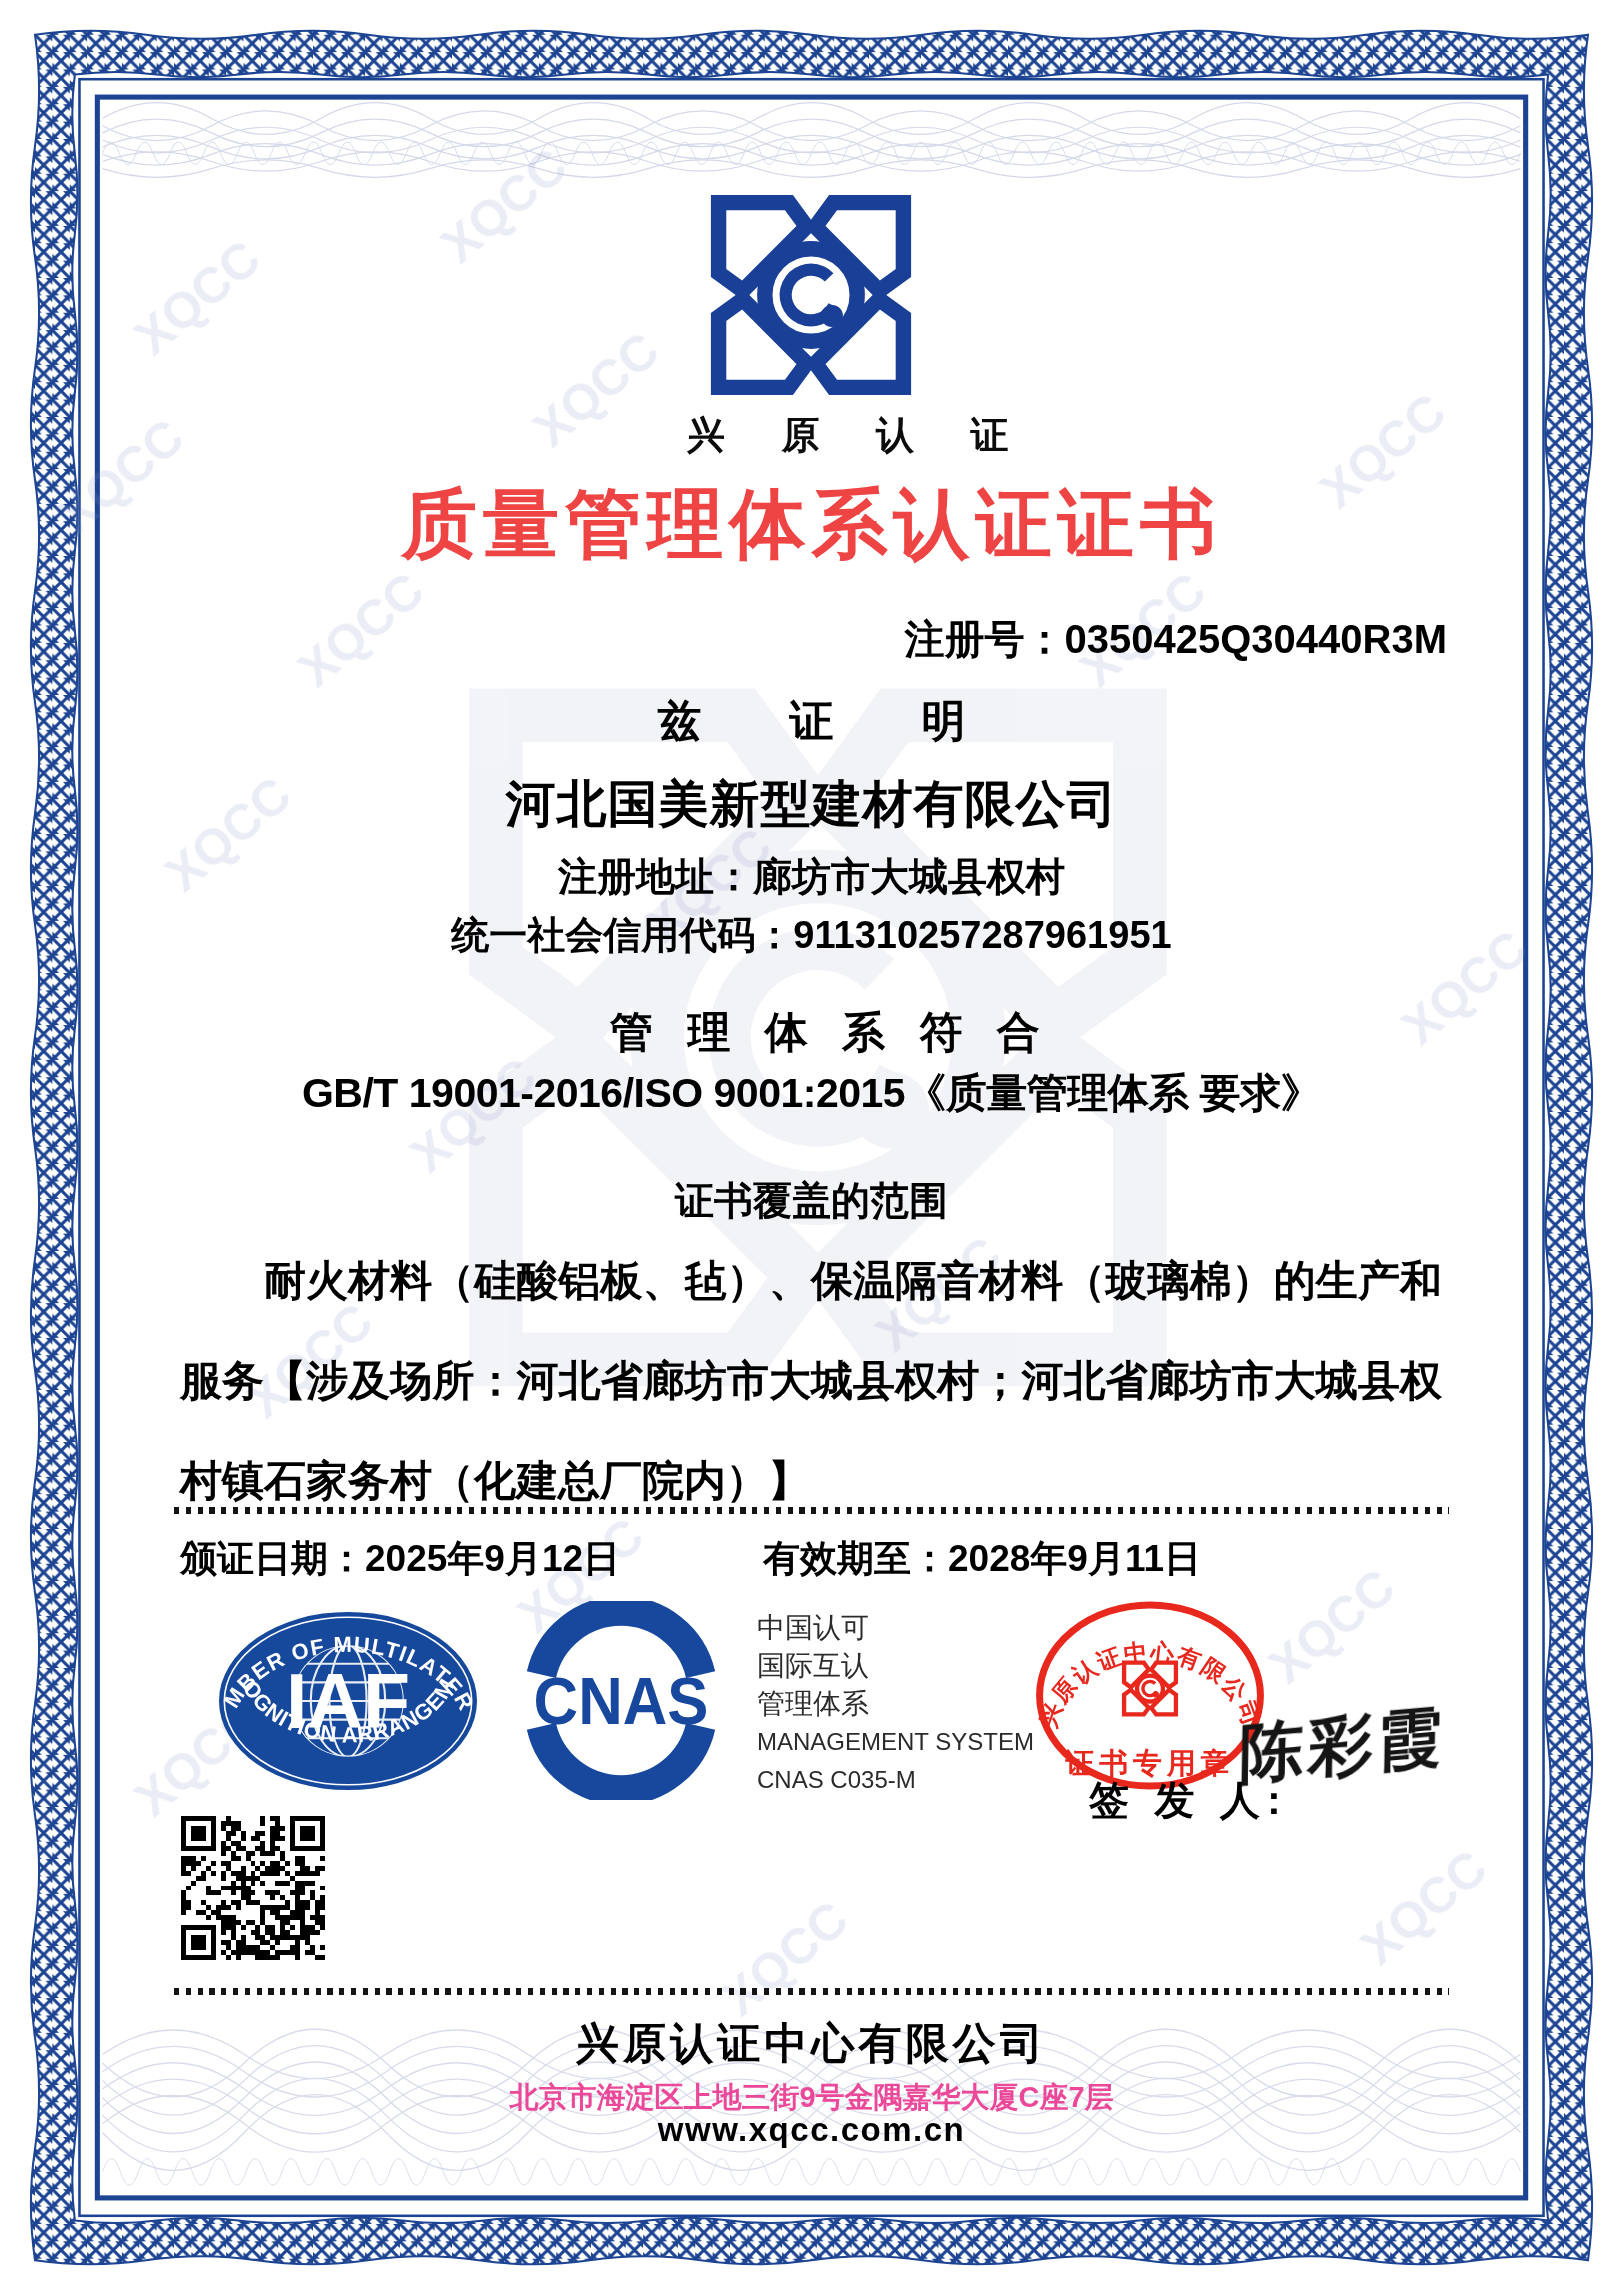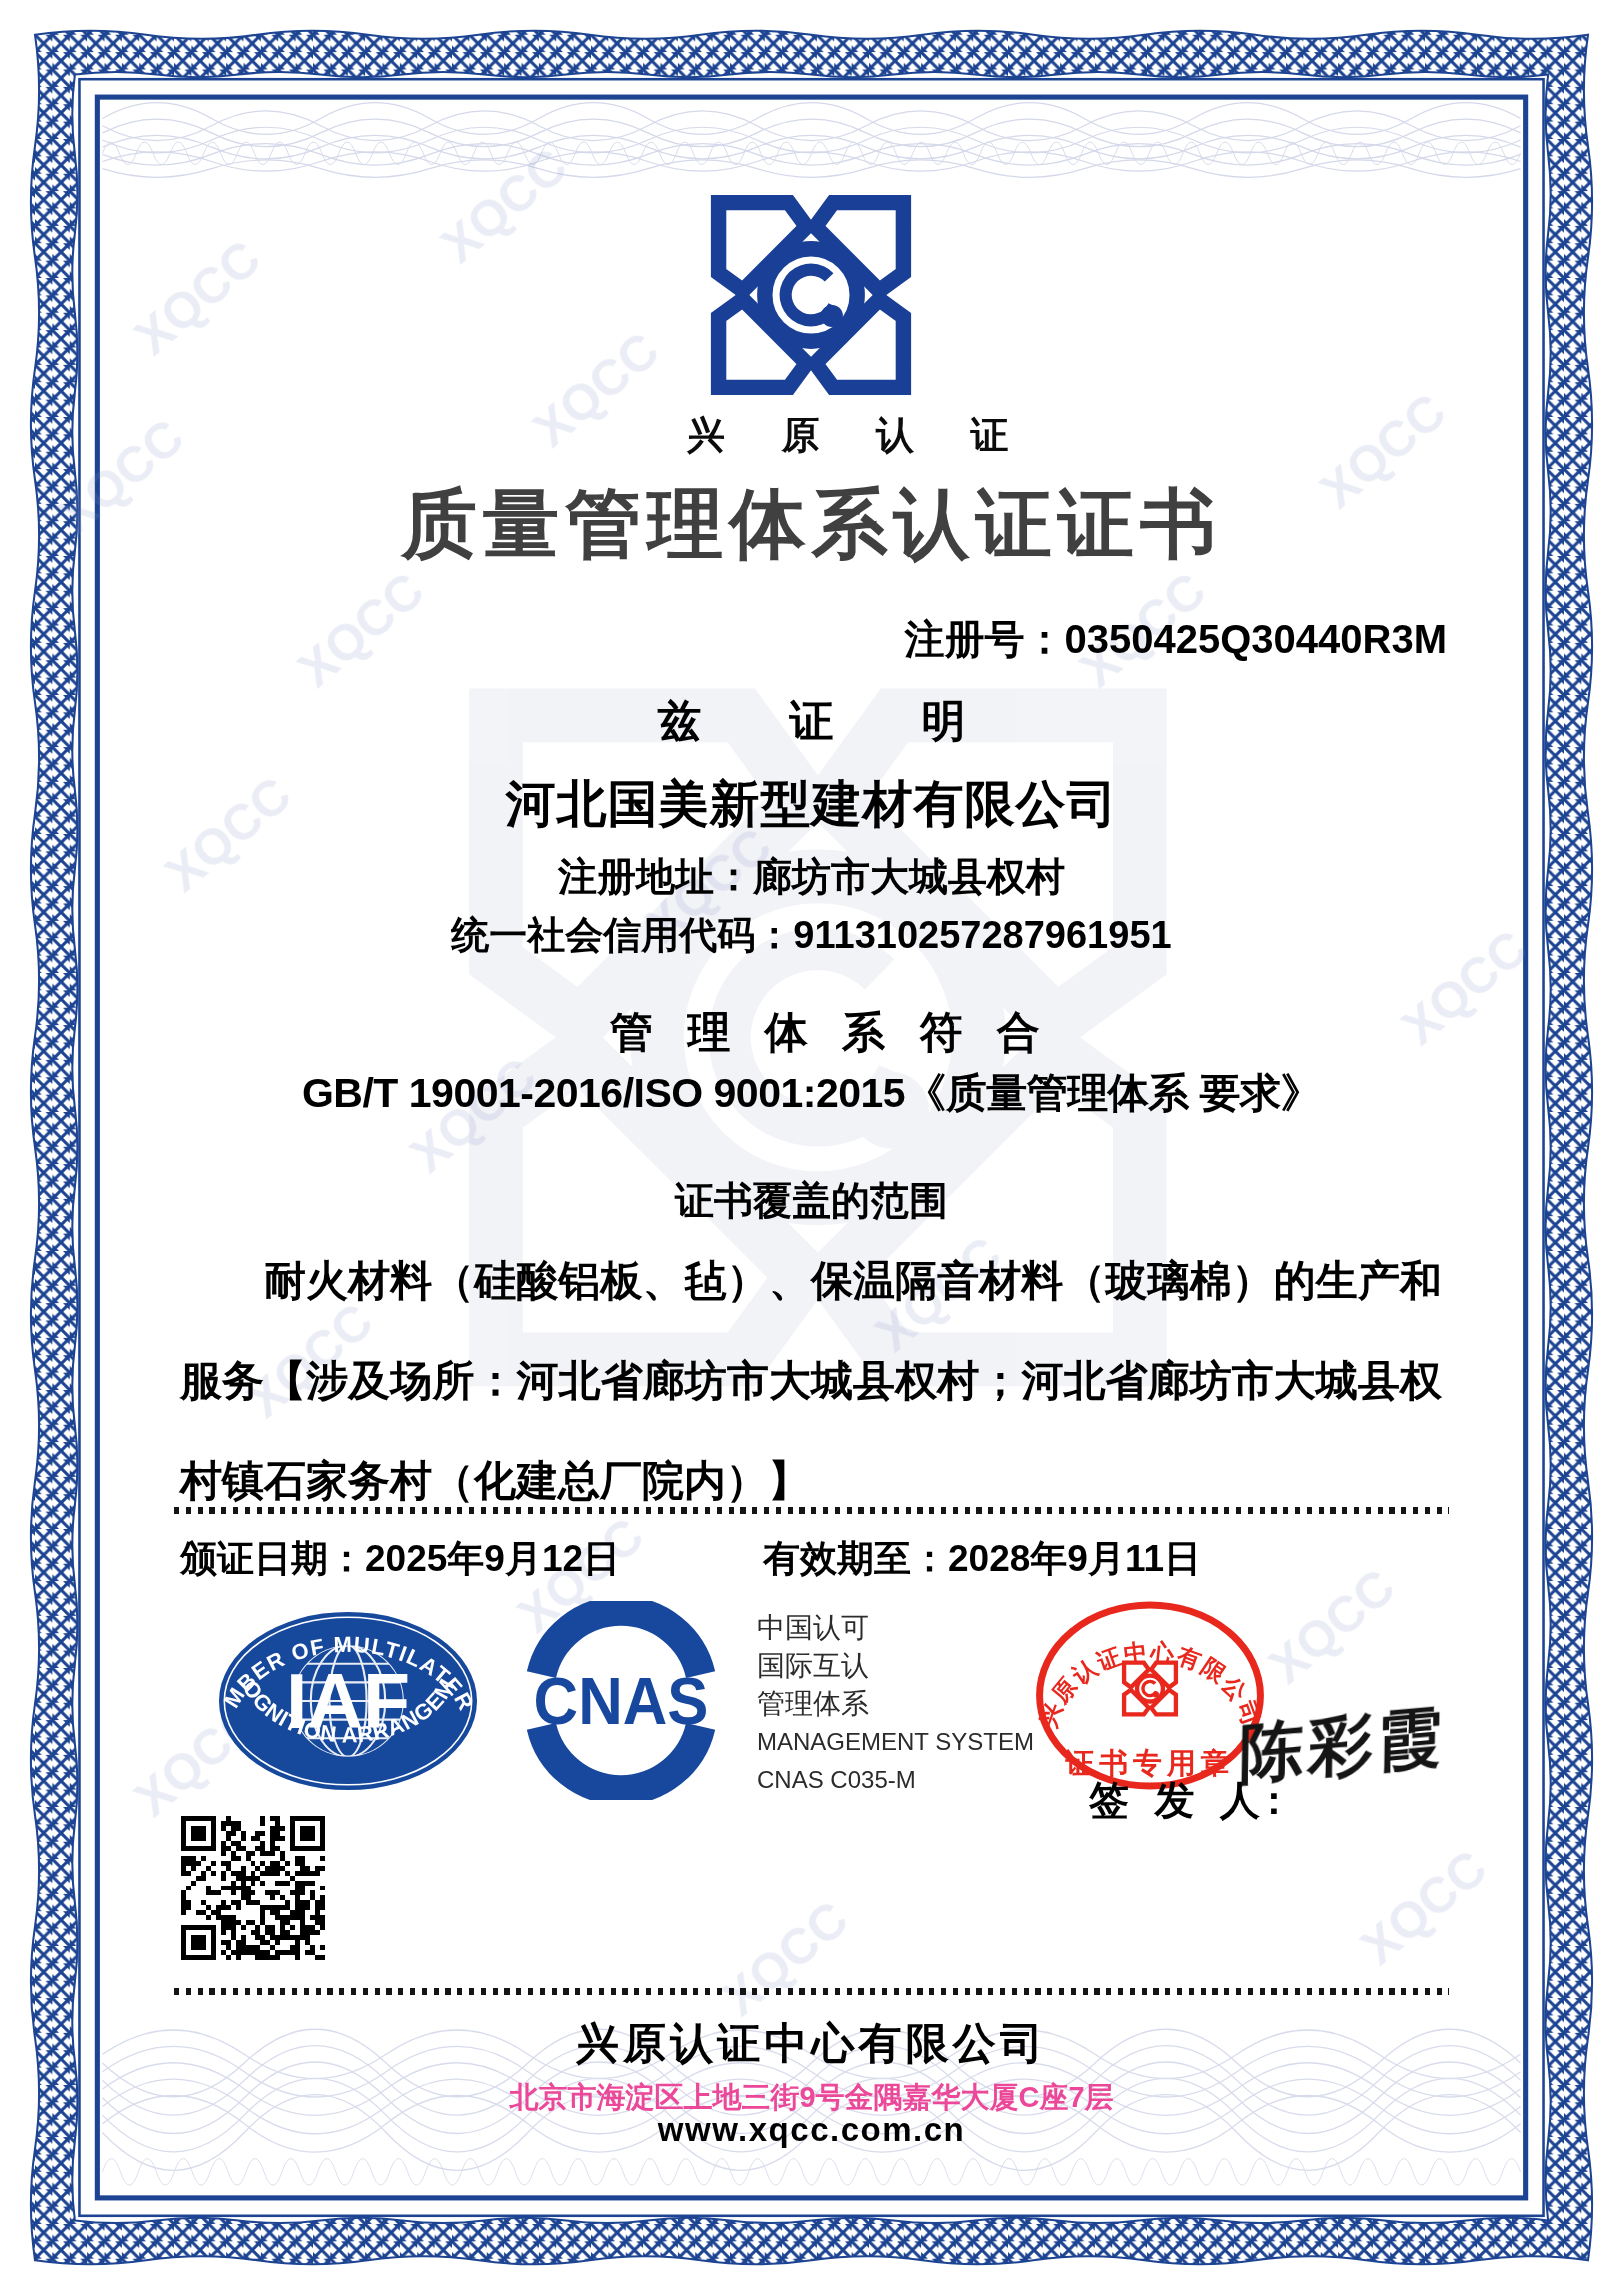--- a/index.html
+++ b/index.html
@@ -5,21 +5,21 @@
   html,body{margin:0;padding:0;background:#ffffff;}
   .page{
     position:relative; width:1623px; height:2295px; background:#ffffff;
     font-family:"Liberation Sans", sans-serif; color:#000; overflow:hidden;
   }
   svg.bg{position:absolute;left:0;top:0;width:1623px;height:2295px;z-index:0;}
   .abs{position:absolute;z-index:2;}
   .ctr{left:0;width:1623px;text-align:center;}
   .logo-caption{top:410px;font-family:"Liberation Serif",serif;font-weight:700;
     font-size:38px;letter-spacing:23.5px;color:#0c0c0c;padding-left:48px;}
-  .title{top:474px;font-size:76px;font-weight:700;letter-spacing:6.1px;color:#404040;}
+  .title{top:474px;font-size:76px;font-weight:700;letter-spacing:6.1px;color:#ef4444;}
   .regno{top:612px;right:176px;font-size:40px;font-weight:700;}
   .certify{top:692px;font-family:Liberation Sans, sans-serif;font-weight:700;font-size:44px;}
   .company{top:771px;font-size:50px;font-weight:700;letter-spacing:1px;}
   .addr{top:850px;font-size:39px;font-weight:700;}
   .credit{top:910px;font-size:38px;font-weight:700;}
   .conform{top:1004px;font-size:43px;font-weight:700;letter-spacing:11.2px;padding-left:19px;}
   .standard{top:1066px;font-size:41px;font-weight:700;letter-spacing:-0.5px;}
   .scope-head{top:1174px;font-size:39px;font-weight:700;}
   .scope{top:1231px;left:180px;width:1262px;font-size:42px;font-weight:700;
     line-height:100px;text-indent:2em;text-align:justify;}

